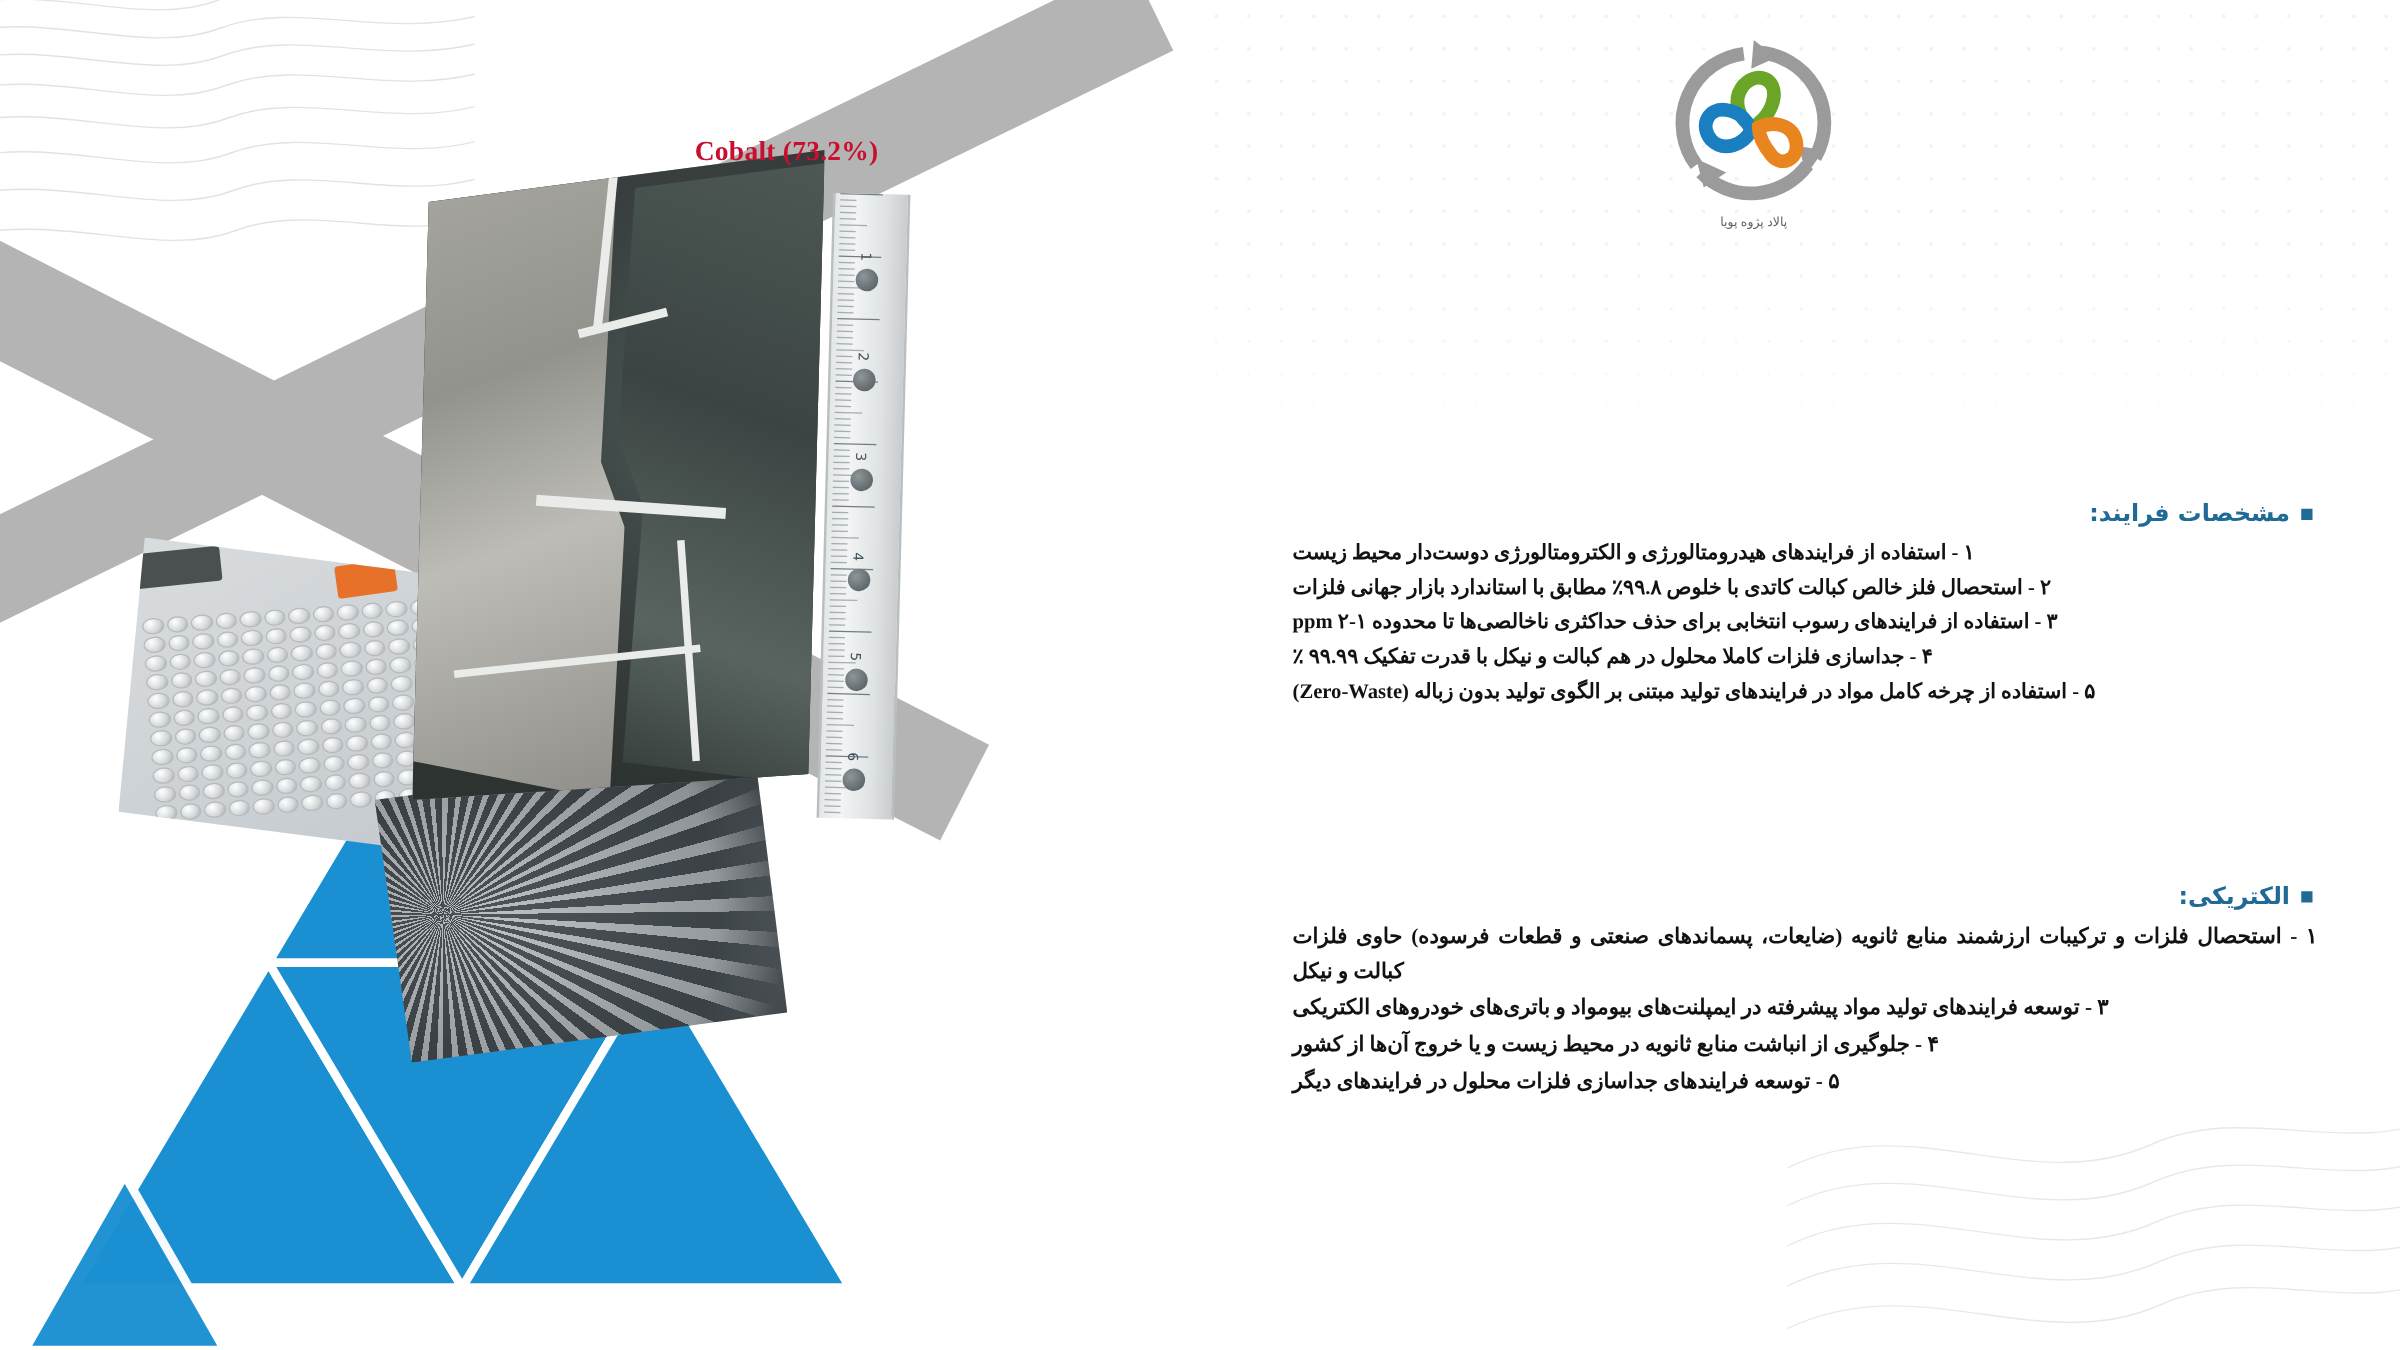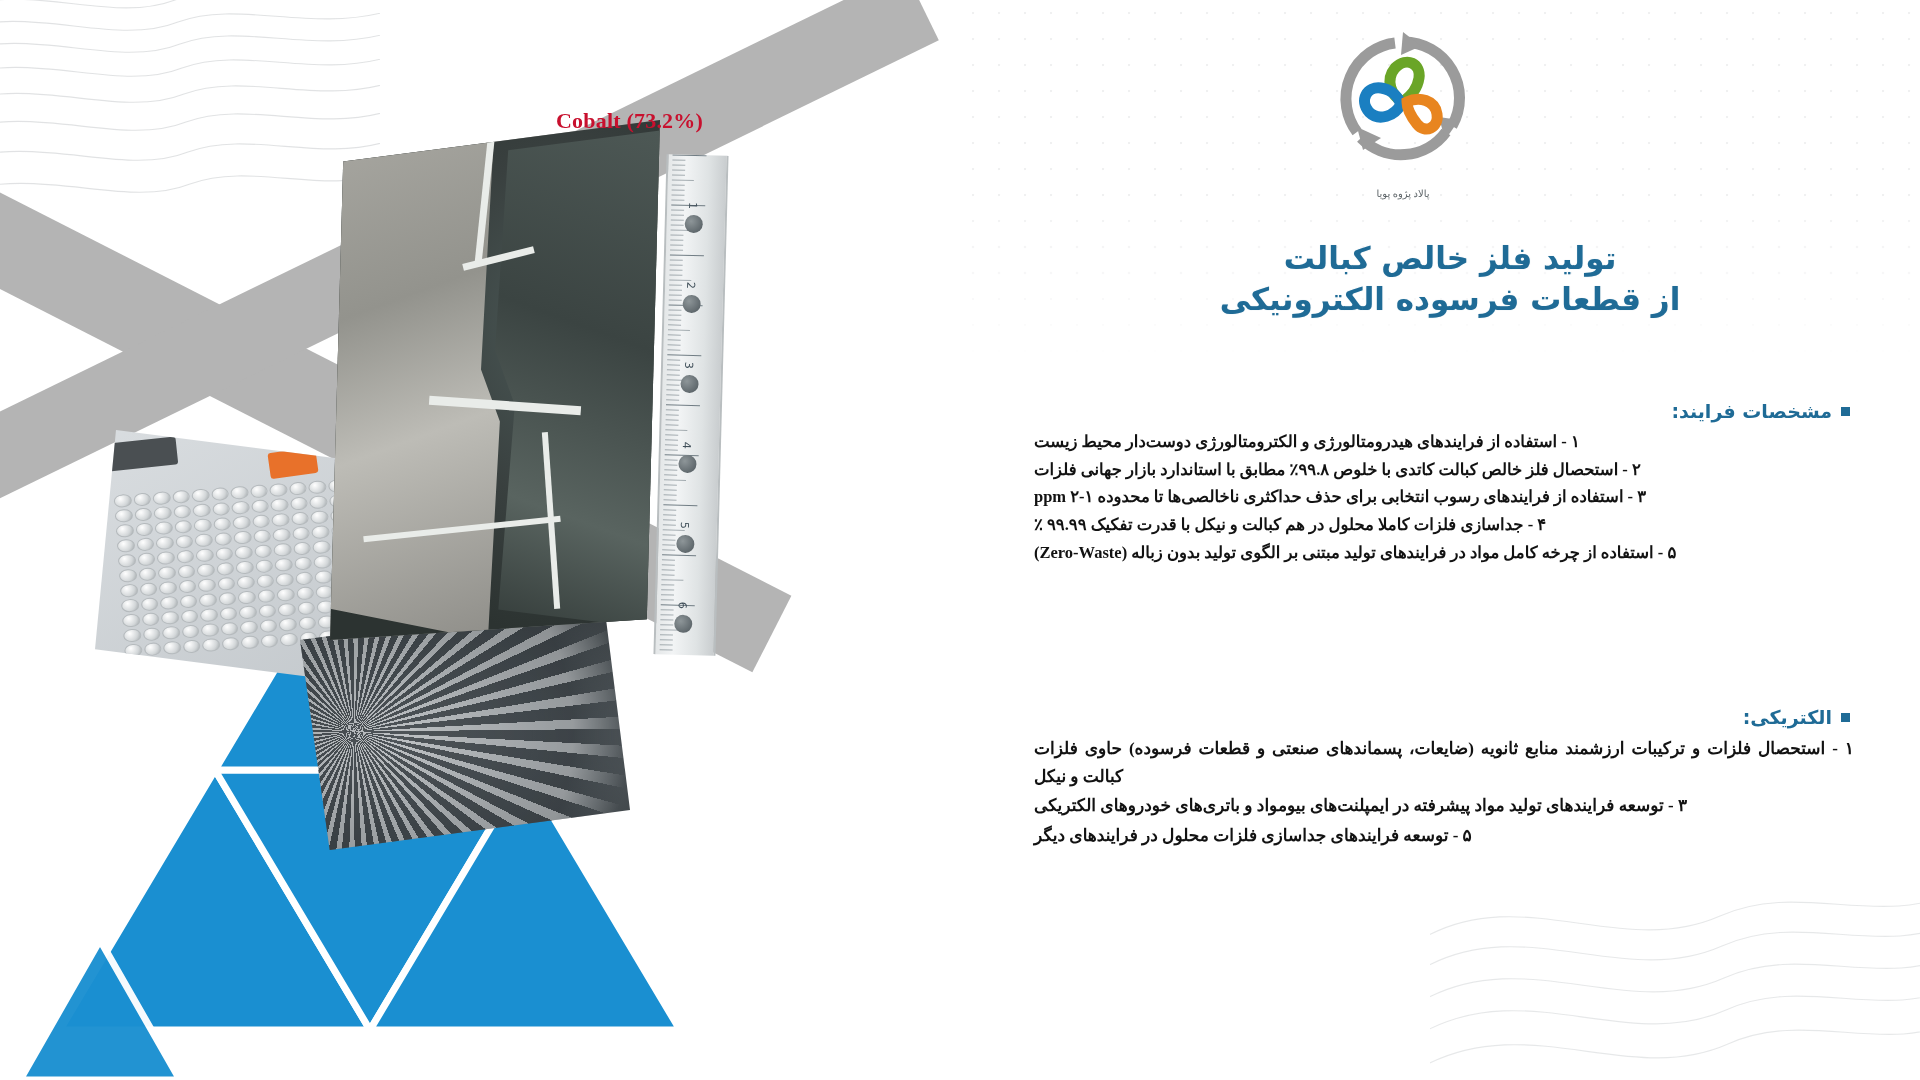--- a/index.html
+++ b/index.html
@@ -201,22 +201,22 @@
     position:absolute;
     top:18px; right:60px;
     width:640px; height:180px;
   }
   .logo-recycle{
     position:absolute; right:382px; top:10px;
     width:150px; height:170px;
     text-align:center;
   }
   .logo-recycle .cap{
-    font-size:10px; color:#5d6468; margin-top:18px;
-    font-family:Liberation Serif, serif;
+    font-size:10px; color:#5d6468; margin-top:2px;
+    font-family:Liberation Sans, sans-serif;
     direction:rtl;
   }
   .logo-sharif{
     position:absolute; right:50px; top:12px;
     width:190px; height:165px;
     text-align:center;
   }
   .logo-sharif .cap{
     font-size:13px; color:#4a5157; margin-top:-4px;
     font-family:"DejaVu Sans",sans-serif;
@@ -628,24 +628,20 @@
             <path d="M70,74 C58,68 52,52 62,40 C74,28 88,36 86,50 C84,64 74,70 70,74Z" stroke="#6aa527" fill="none"></path>
             <path d="M68,76 C62,88 46,94 36,84 C26,72 34,58 48,60 C62,62 66,72 68,76Z" stroke="#1a7fc1" fill="none"></path>
             <path d="M74,74 C86,68 102,72 104,86 C106,100 92,106 84,96 C76,86 74,78 74,74Z" stroke="#e8851f" fill="none"></path>
           </g>
         </svg>
         <div class="cap">پالاد پژوه پویا</div>
       </div>
 
     </div>
 
-    <div class="title">
-      <span class="l1">تولید فلز خالص کبالت</span>
-      <span class="l2">از قطعات فرسوده الکترونیکی</span>
-    </div>
 
     <div class="section process">
       <div class="sec-head">
         <span class="bullet-sq"></span>
         <span>مشخصات فرایند:</span>
       </div>
       <ul class="sec-list">
         <li>۱ - استفاده از فرایندهای هیدرومتالورژی و الکترومتالورژی دوست‌دار محیط زیست</li>
         <li>۲ - استحصال فلز خالص کبالت کاتدی با خلوص ۹۹.۸٪ مطابق با استاندارد بازار جهانی فلزات</li>
         <li>۳ - استفاده از فرایندهای رسوب انتخابی برای حذف حداکثری ناخالصی‌ها تا محدوده ۱-۲ ppm</li>
@@ -655,18 +651,19 @@
     </div>
 
     <div class="section apps">
       <div class="sec-head">
         <span class="bullet-sq"></span>
         <span>الکتریکی:</span>
       </div>
       <ul class="sec-list apps-list">
         <li>۱ - استحصال فلزات و ترکیبات ارزشمند منابع ثانویه (ضایعات، پسماندهای صنعتی و قطعات فرسوده) حاوی فلزات کبالت و نیکل</li>
         <li>۳ - توسعه فرایندهای تولید مواد پیشرفته در ایمپلنت‌های بیومواد و باتری‌های خودروهای الکتریکی</li>
+        <li>۴ - جلوگیری از انباشت منابع ثانویه در محیط زیست و یا خروج آن‌ها از کشور</li>
         <li>۵ - توسعه فرایندهای جداسازی فلزات محلول در فرایندهای دیگر</li>
       </ul>
     </div>
 
   </div>
 </div>
 
 </body></html>

